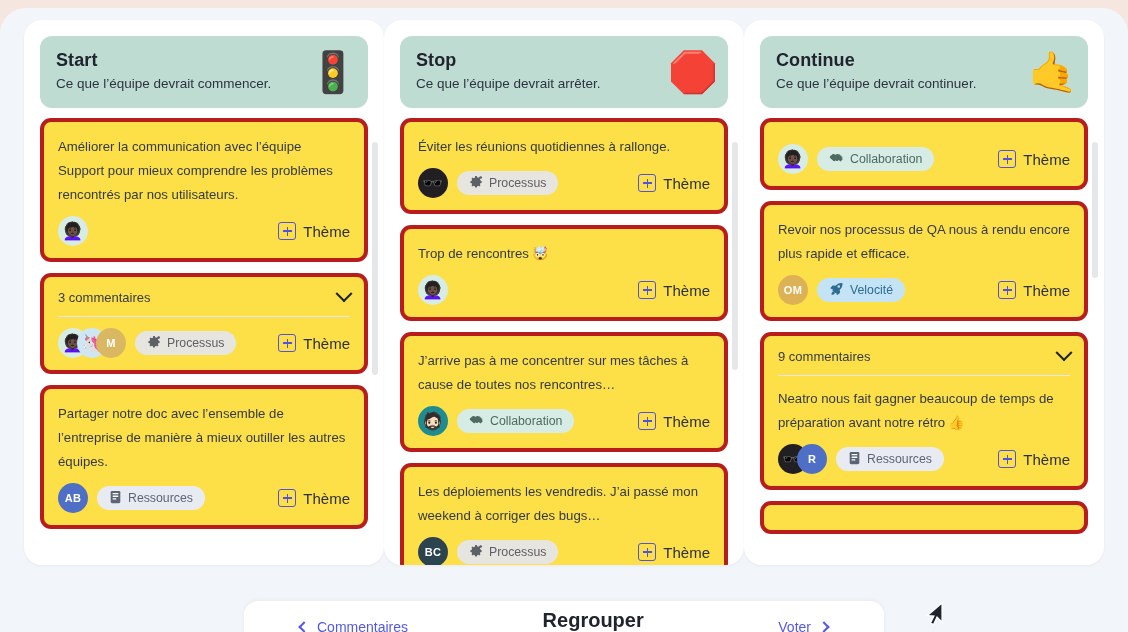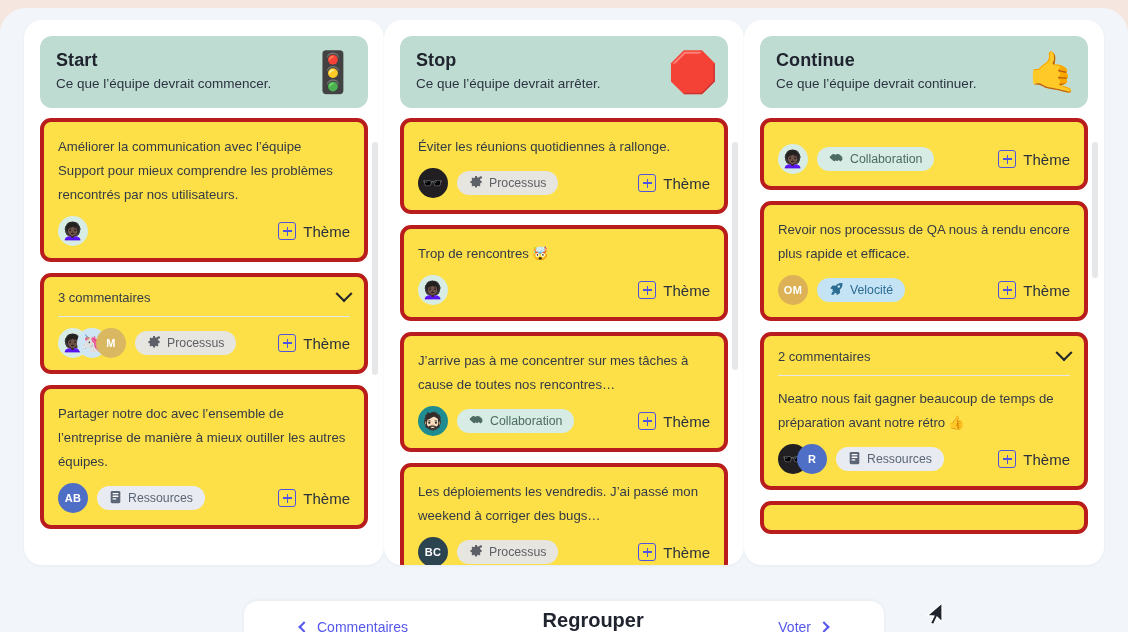--- a/index.html
+++ b/index.html
@@ -414,21 +414,21 @@
                     <span>Velocité</span>
                   </span>
                   <span class="theme-btn">
                     <span class="plus-box"></span>
                     <span>Thème</span>
                   </span>
                 </div>
               </div>
               <div class="card">
                 <div class="comments-head">
-                  <span class="comments-count">2 commentaires</span>
+                  <span class="comments-count">9 commentaires</span>
                   <span class="chev-down"></span>
                 </div>
                 <div class="comments-sep"></div>
                 <div class="card-text">Neatro nous fait gagner beaucoup de temps de préparation avant notre rétro 👍</div>
                 <div class="card-foot">
                   <span class="avatars">
                     <span class="avatar" style="background:#221f22">🕶️</span>
                     <span class="avatar ini" style="background:#4f6fc6">R</span>
                   </span>
                   <span class="tag" style="background:#e8ecf2;color:#5c6575">

